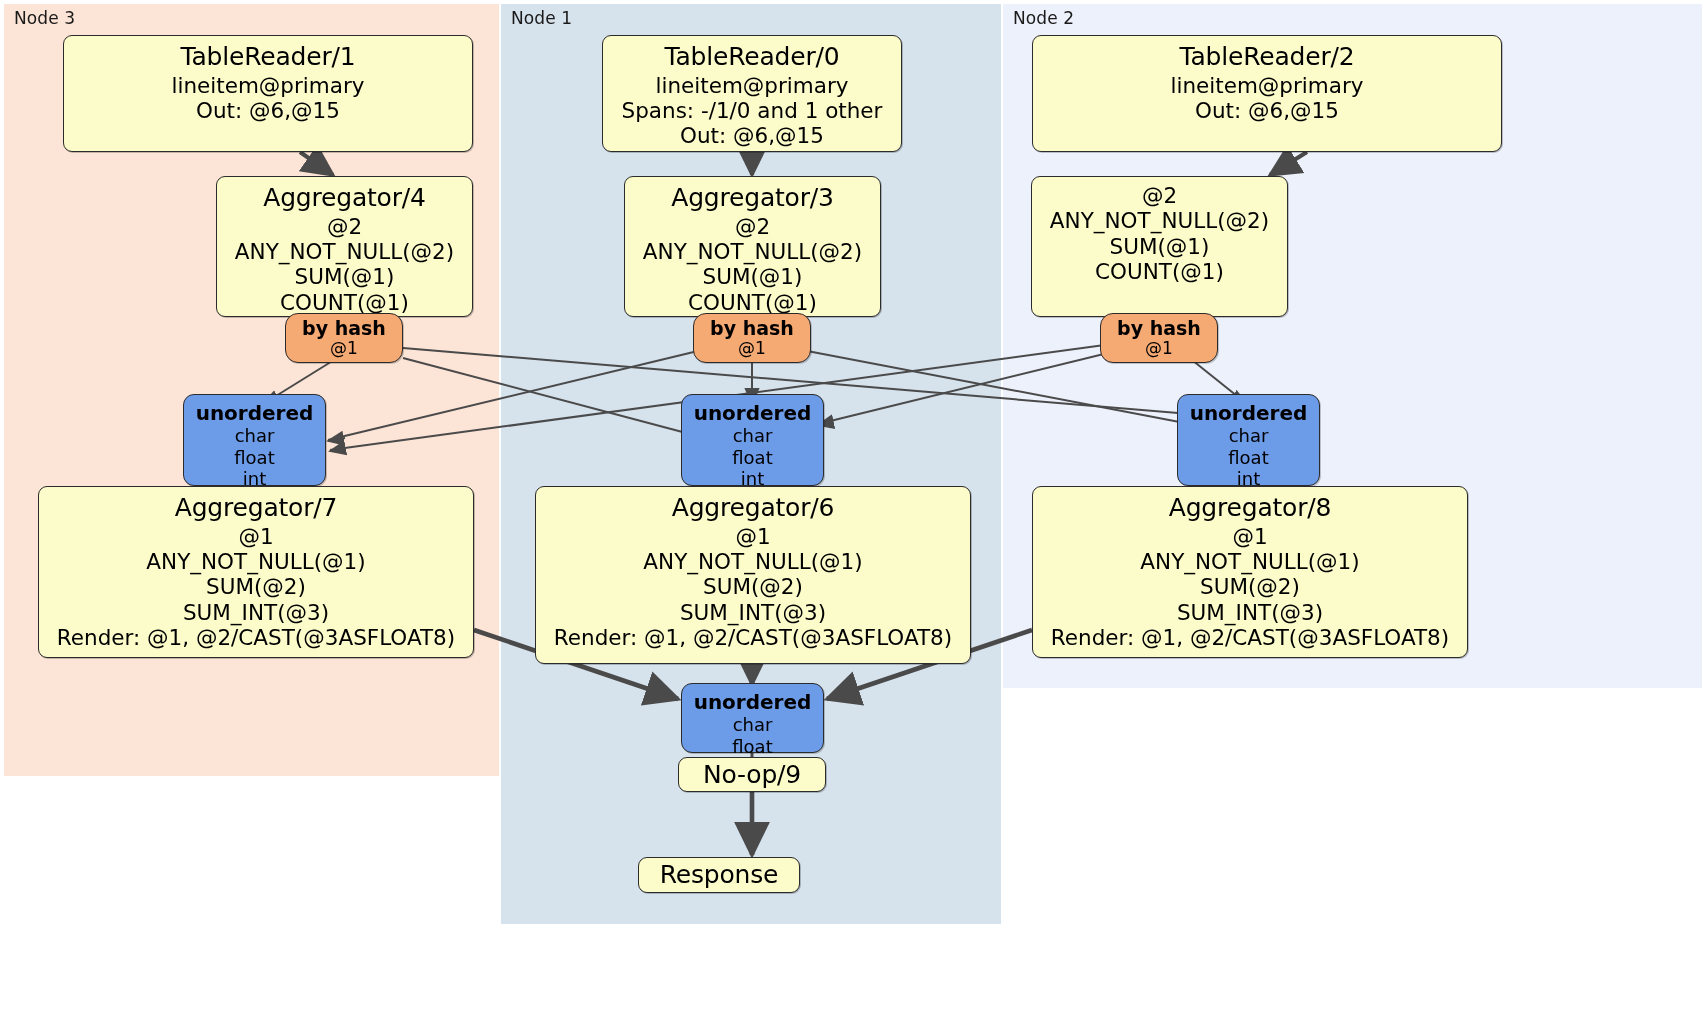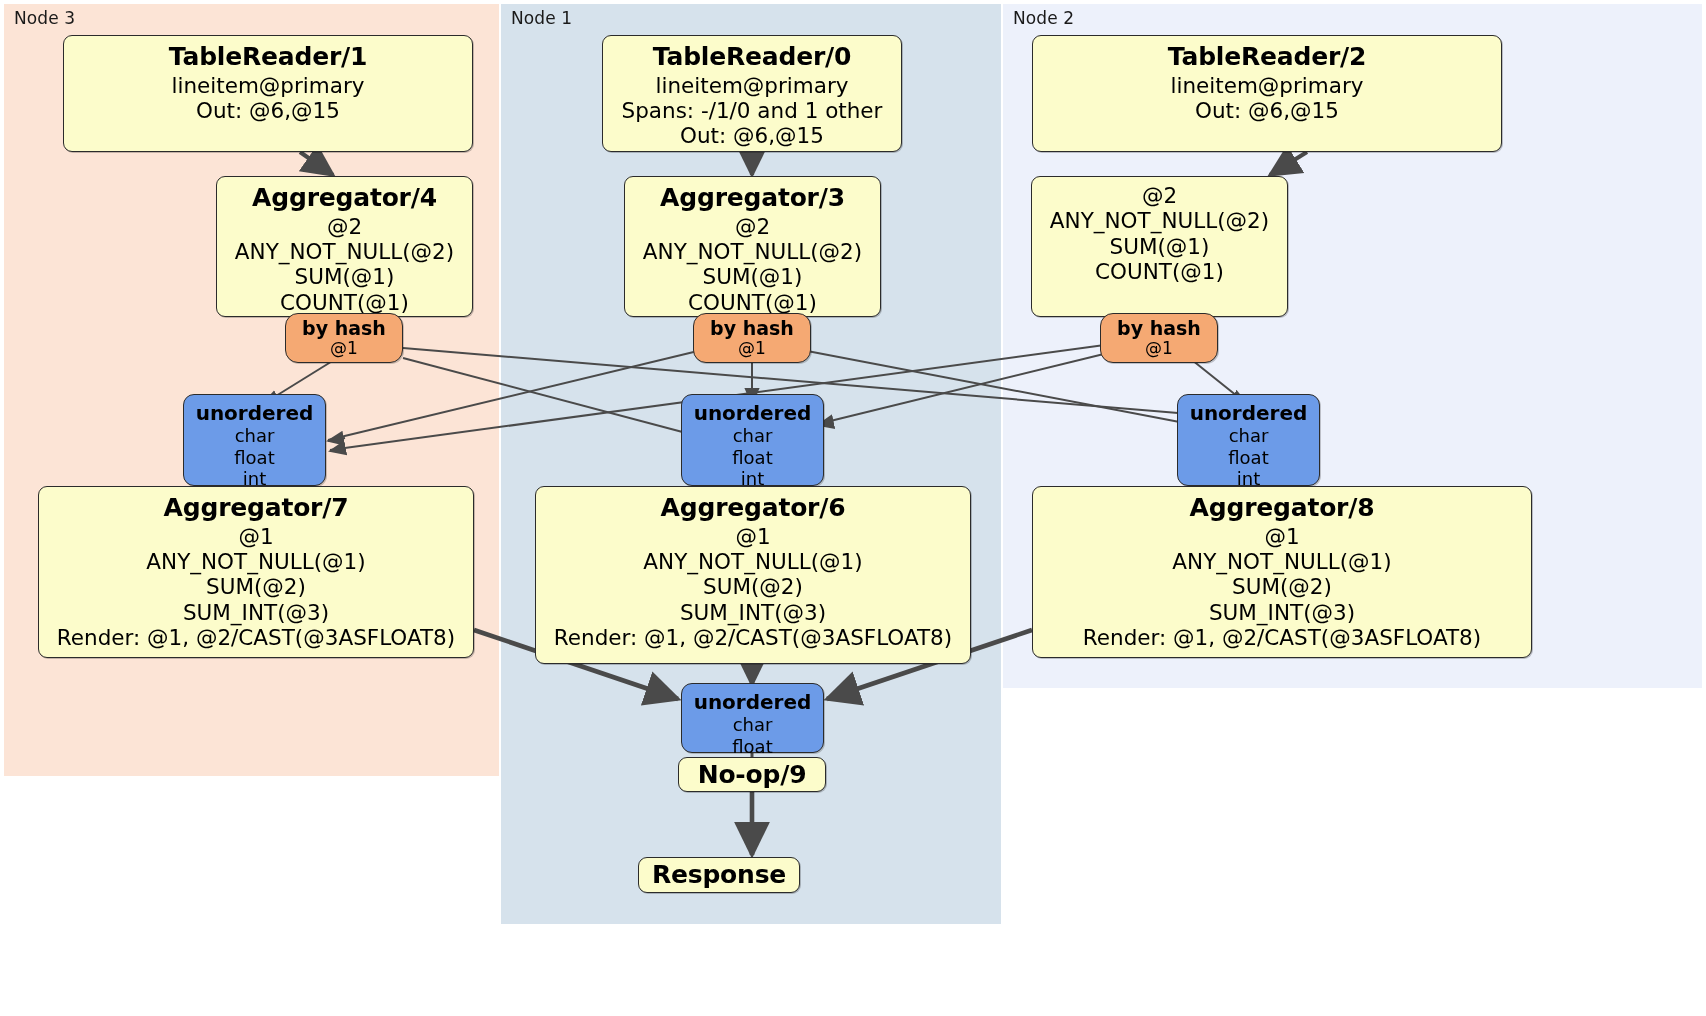--- a/index.html
+++ b/index.html
@@ -45,21 +45,21 @@
     background: #FCFCCB;
     border: 1.6px solid #2b2b2b;
     border-radius: 9px;
     text-align: center;
     padding-top: 6px;
     color: #000;
     box-shadow: 1px 1px 0 rgba(0,0,0,0.22);
   }
   .proc .ttl {
     font-size: 25px;
-    font-weight: bold;
+    font-weight: normal;
     line-height: 1.22;
     letter-spacing: -0.2px;
   }
   .proc .ln {
     font-size: 21.5px;
     line-height: 1.18;
     white-space: nowrap;
   }
   .proc.small .ttl { font-size: 25px; }
   
@@ -275,21 +275,21 @@
 
   <div class="proc" style="left:535px; top:486px; width:436px; height:178px;">
     <div class="ttl">Aggregator/6</div>
     <div class="ln">@1</div>
     <div class="ln">ANY_NOT_NULL(@1)</div>
     <div class="ln">SUM(@2)</div>
     <div class="ln">SUM_INT(@3)</div>
     <div class="ln">Render: @1, @2/CAST(@3ASFLOAT8)</div>
   </div>
 
-  <div class="proc" style="left:1032px; top:486px; width:500px; height:172px;">
+  <div class="proc" style="left:1032px; top:486px; width:436px; height:172px;">
     <div class="ttl">Aggregator/8</div>
     <div class="ln">@1</div>
     <div class="ln">ANY_NOT_NULL(@1)</div>
     <div class="ln">SUM(@2)</div>
     <div class="ln">SUM_INT(@3)</div>
     <div class="ln">Render: @1, @2/CAST(@3ASFLOAT8)</div>
   </div>
 
   <div class="sync" style="left:681px; top:683px; width:143px; height:70px;">
     <div class="ttl">unordered</div>

